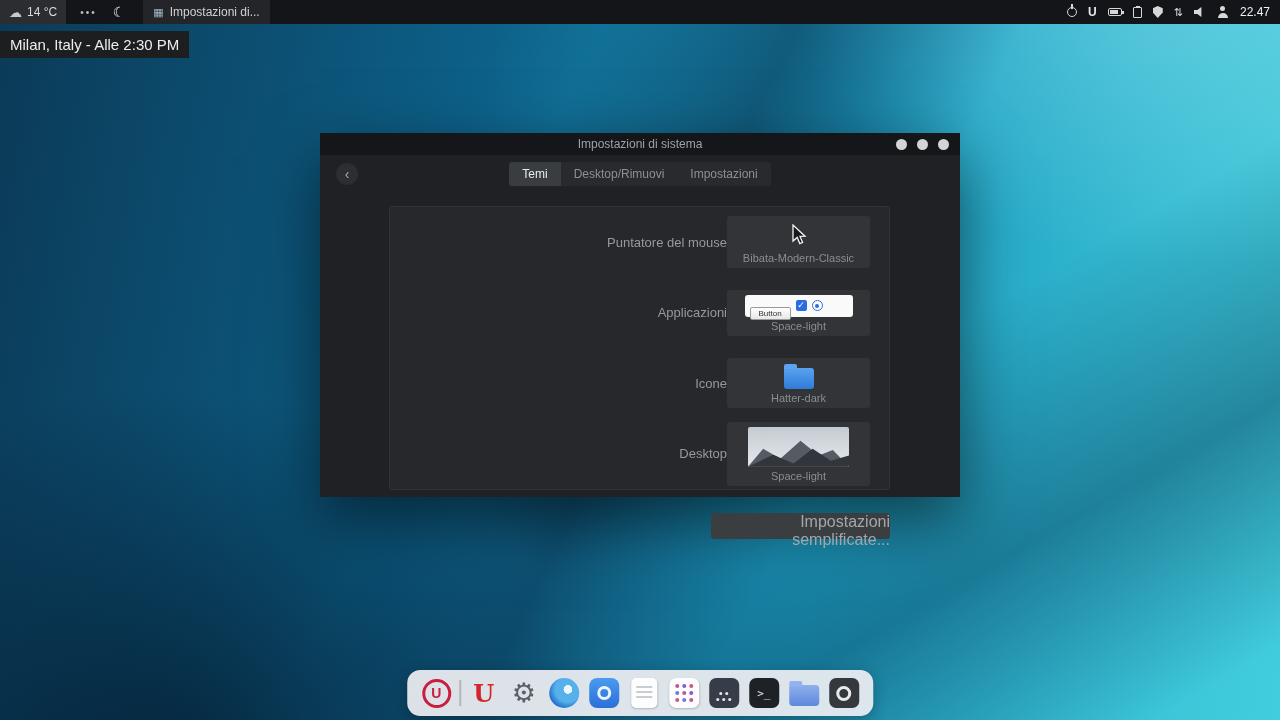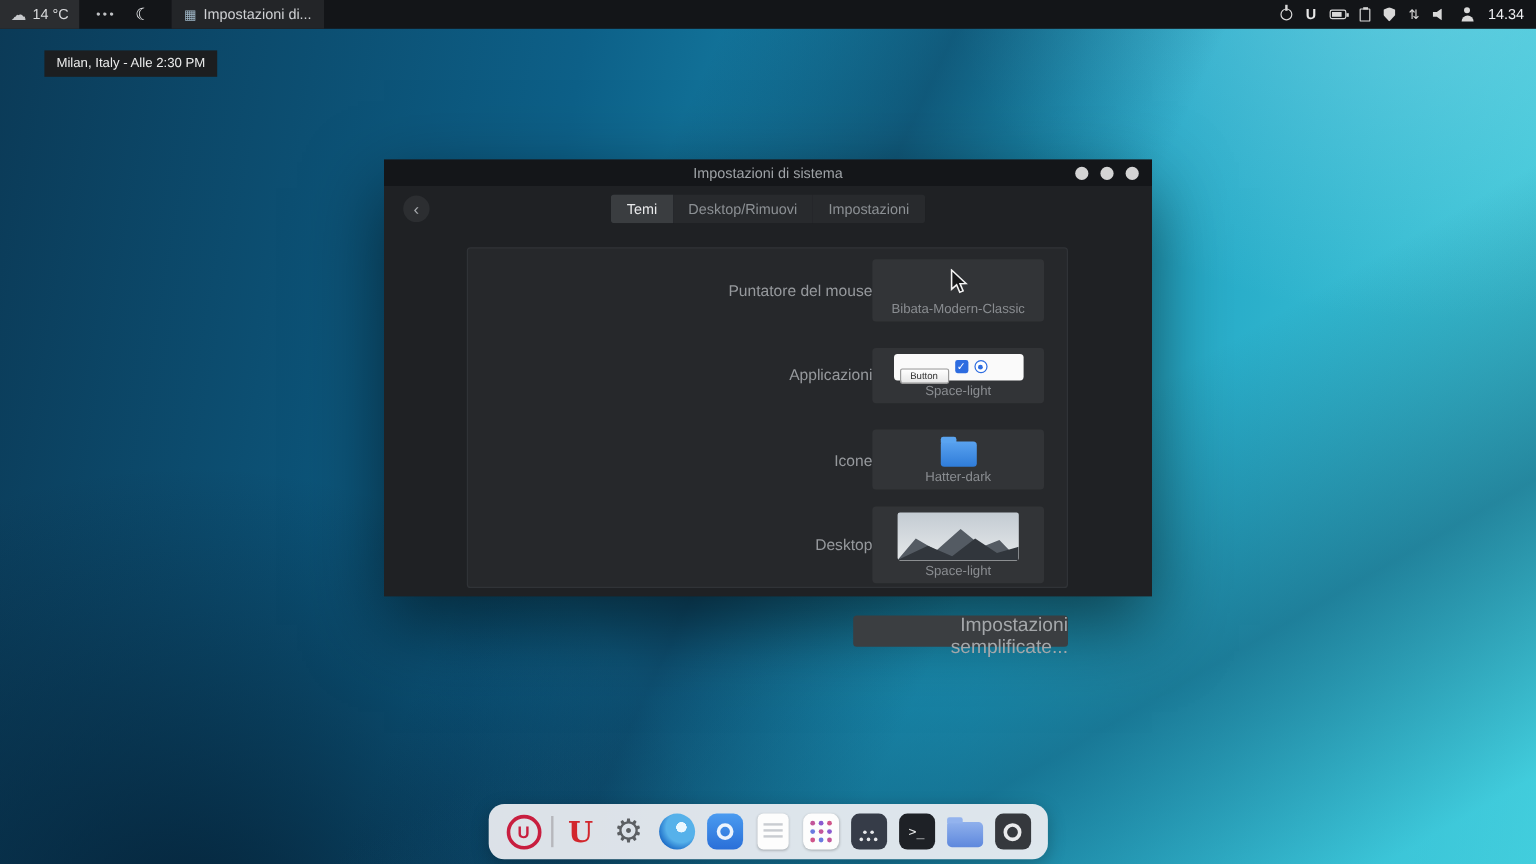--- a/index.html
+++ b/index.html
@@ -44,22 +44,22 @@
   .i-shield { width:10px; height:12px; background:#d8d8d8; display:inline-block;
     clip-path:polygon(50% 0,100% 18%,100% 55%,50% 100%,0 55%,0 18%); }
   .i-net { font-size:11px; color:#d8d8d8; }
   .i-vol { width:12px; height:11px; background:#d8d8d8; display:inline-block;
     clip-path:polygon(0 32%, 28% 32%, 62% 5%, 62% 95%, 28% 68%, 0 68%); }
   .i-user { width:12px; height:12px; position:relative; display:inline-block; }
   .i-user::before { content:""; position:absolute; left:3.5px; top:0; width:5px; height:5px; border-radius:50%; background:#d8d8d8; }
   .i-user::after { content:""; position:absolute; left:1px; bottom:0; width:10px; height:5px; border-radius:5px 5px 0 0; background:#d8d8d8; }
 
   
-  .tooltip { position:absolute; left:0; top:42px; background:#1c1e20; color:#eceded;
-    font-size:11px; padding:5px 10px; z-index:49;margin-left:37px; }
+  .tooltip { position:absolute; left:0; top:31px; background:#1c1e20; color:#eceded;
+    font-size:15px; padding:5px 10px; z-index:49; }
 
   
   .window { position:absolute; left:320px; top:133px; width:640px; height:364px;
     background:#1f2124; box-shadow:0 24px 60px rgba(0,0,0,.55); z-index:10;
     display:flex; flex-direction:column; }
   .titlebar { height:22px; background:#141619; position:relative; flex:0 0 auto; }
   .win-title { position:absolute; left:0; right:0; top:0; line-height:22px; text-align:center;
     color:#9ea2a6; font-size:12px; }
   .win-controls { position:absolute; right:11px; top:5.5px; display:flex; gap:10px; }
   .win-ctrl { width:11px; height:11px; border-radius:50%; background:#d4d4d4; border:none; }
@@ -167,21 +167,21 @@
     </div>
     <div class="tb-right">
       <span class="i-power"></span>
       <span class="i-u">U</span>
       <span class="i-batt"></span>
       <span class="i-clip"></span>
       <span class="i-shield"></span>
       <span class="i-net">⇅</span>
       <span class="i-vol"></span>
       <span class="i-user"></span>
-      <span class="tb-clock">14.34</span>
+      <span class="tb-clock">22.47</span>
     </div>
   </div>
 
   <div class="tooltip">Milan, Italy - Alle 2:30 PM</div>
 
   <div class="window">
     <div class="titlebar">
       <div class="win-title">Impostazioni di sistema</div>
       <div class="win-controls">
         <button class="win-ctrl"></button>

